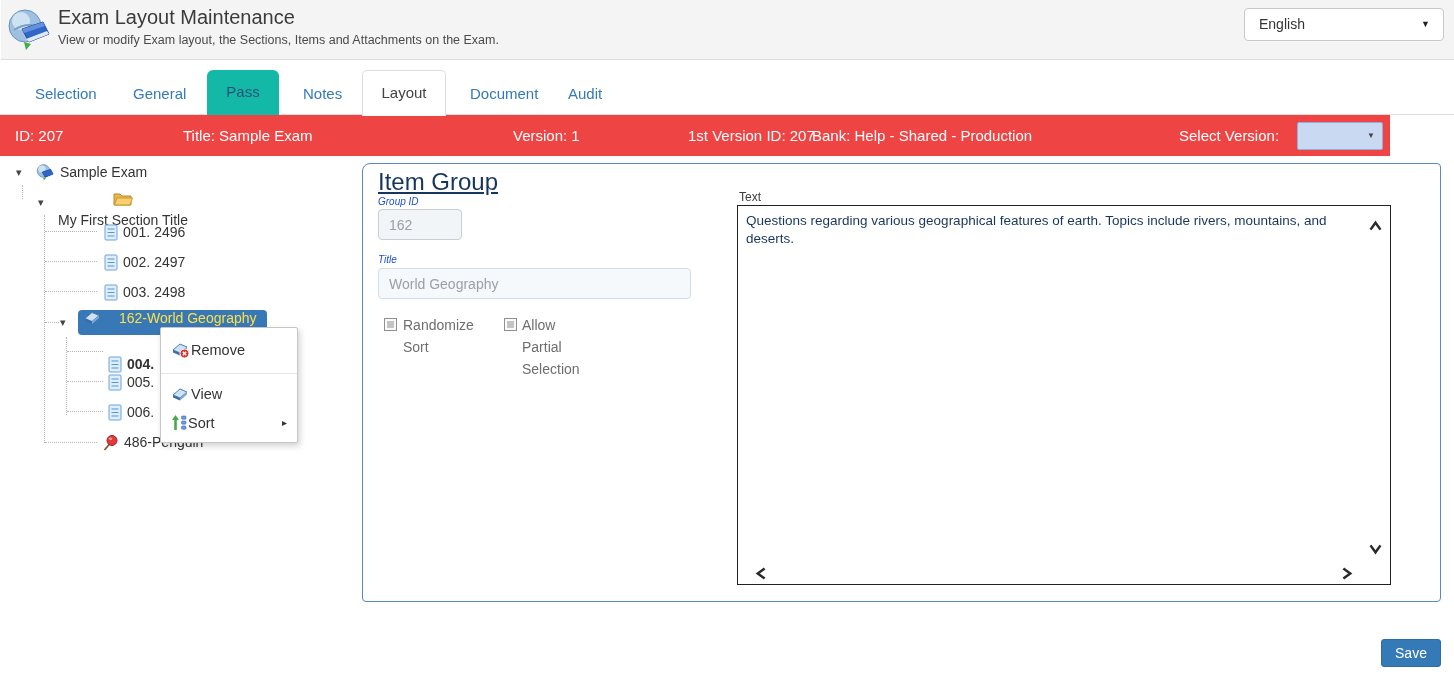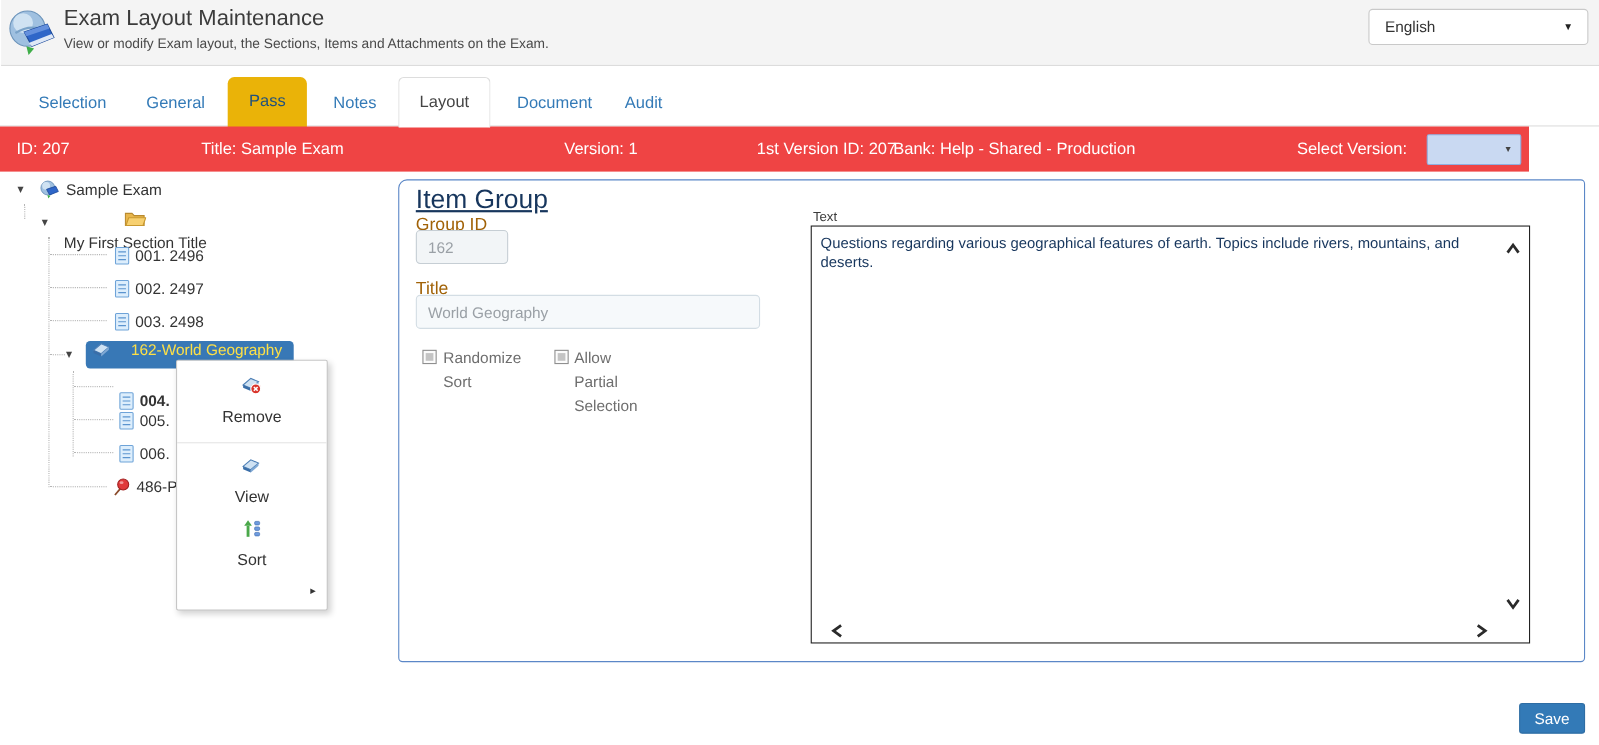--- a/index.html
+++ b/index.html
@@ -17,21 +17,21 @@
                  background:#fff; border:1px solid #c9c9c9; border-radius:4px; cursor:pointer; }
   .lang-select .val { position:absolute; left:14px; top:0; height:31px; line-height:31px; font-size:14px; color:#333; }
   .lang-select .caret { position:absolute; right:13px; top:0; height:31px; line-height:31px; font-size:9px; color:#222; }
 
   
   .tabs { position:absolute; left:0; top:61px; width:1454px; height:54px; background:#fff;padding-left:19px; }
   .tabs .baseline { position:absolute; left:0; top:53px; width:1454px; height:1px; background:#ddd; }
   .tab { position:absolute; top:12px; height:41px; line-height:41px; font-size:15px;
          color:#337ab7; cursor:pointer; text-align:center; }
   .tab.plain { padding:0; }
-  .tab.hovered { top:9px; height:48px; line-height:44px; background:#eab308; border-radius:6px 6px 0 0; color:#23527c; }
+  .tab.hovered { top:9px; height:48px; line-height:44px; background:#14b8a6; border-radius:6px 6px 0 0; color:#23527c; }
   .tab.active { top:9px; height:46px; line-height:44px; background:#fff; border:1px solid #ddd;
                 border-bottom:none; border-radius:5px 5px 0 0; color:#444; z-index:3; }
 
   
   .info-bar { position:absolute; left:0; top:115px; width:1390px; height:41px; background:#ef4444;text-align:right; }
   .info-bar span.f { position:absolute; top:0; height:41px; line-height:41px; font-size:15px; color:#fff; }
   .ver-select { position:absolute; left:1297px; top:7px; width:86px; height:28px;
                 background:#c9d9f2; border:1px solid #8fafe0; border-radius:2px; cursor:pointer; }
   .ver-select .caret { position:absolute; right:7px; top:0; height:26px; line-height:26px; font-size:8px; color:#444; }
 
@@ -42,30 +42,30 @@
   .tnode-sel { position:absolute; left:78px; top:310px; height:25px; display:flex; gap:18px;
                background:#3878b6; border-radius:4px; padding:0 11px 0 5px; color:#fde047; font-size:14px; cursor:pointer; z-index:5; }
   .dot-v { position:absolute; width:1px; border-left:1px dotted #b5b5b5; }
   .dot-h { position:absolute; height:1px; border-top:1px dotted #b5b5b5; }
   .ticon { flex:0 0 auto; display:block; }
 
   
   .context-menu { position:absolute; left:160px; top:327px; width:138px; z-index:20;
                   background:#fff; border:1px solid #c6c6c6; border-radius:2px;
                   box-shadow:2px 3px 6px rgba(0,0,0,0.18); padding:5px 0; }
-  .menu-item { display:flex; align-items:center; gap:13px; padding:6px 10px; font-size:14.5px; color:#333; cursor:pointer;flex-direction:column; }
+  .menu-item { display:flex; align-items:center; gap:0; padding:6px 10px; font-size:14.5px; color:#333; cursor:pointer; }
   .menu-item.first { padding:8px 10px; }
   .menu-sep { border-top:1px solid #e5e5e5; margin:6px 0; }
   .submenu-arrow { margin-left:auto; font-size:10px; color:#333; }
 
   
   .panel { position:absolute; left:362px; top:163px; width:1079px; height:439px;
            border:1px solid #5b87c7; border-radius:8px 4px 4px 4px; background:#fff; }
   .panel-heading { position:absolute; left:15px; top:4px; font-size:24px; color:#17365d;text-decoration:underline; }
-  .fld-label { position:absolute; font-size:16px; color:#a16207; }
+  .fld-label { position:absolute; font-size:10px; color:#1d4ed8;font-style:italic; }
   .txt-input { position:absolute; background:#f2f5f7; border:1px solid #c6ced4; border-radius:4px;
                padding-left:10px; font-size:14px; color:#9aa0a6; font-family:"Liberation Sans",sans-serif; }
   .cbox { position:absolute; width:13px; height:13px; background:#fbfbfb; border:1px solid #8f8f8f; cursor:default; }
   .cbox .inner { position:absolute; left:2px; top:2px; width:7px; height:7px; background:#c4c4c4; }
   .cb-label { position:absolute; font-size:14px; color:#6e6e6e; line-height:22px; }
   .text-label { position:absolute; left:376px; top:26px; font-size:12px; color:#3c3c3c; }
   .textbox { position:absolute; left:374px; top:41px; width:654px; height:380px;
              border:1px solid #222; background:#fff; }
   .textbox .content { position:absolute; left:8px; top:6px; right:32px; font-size:13.5px; color:#17365d; line-height:1.35; }
   .chev { position:absolute; width:15px; height:15px; cursor:pointer; }

